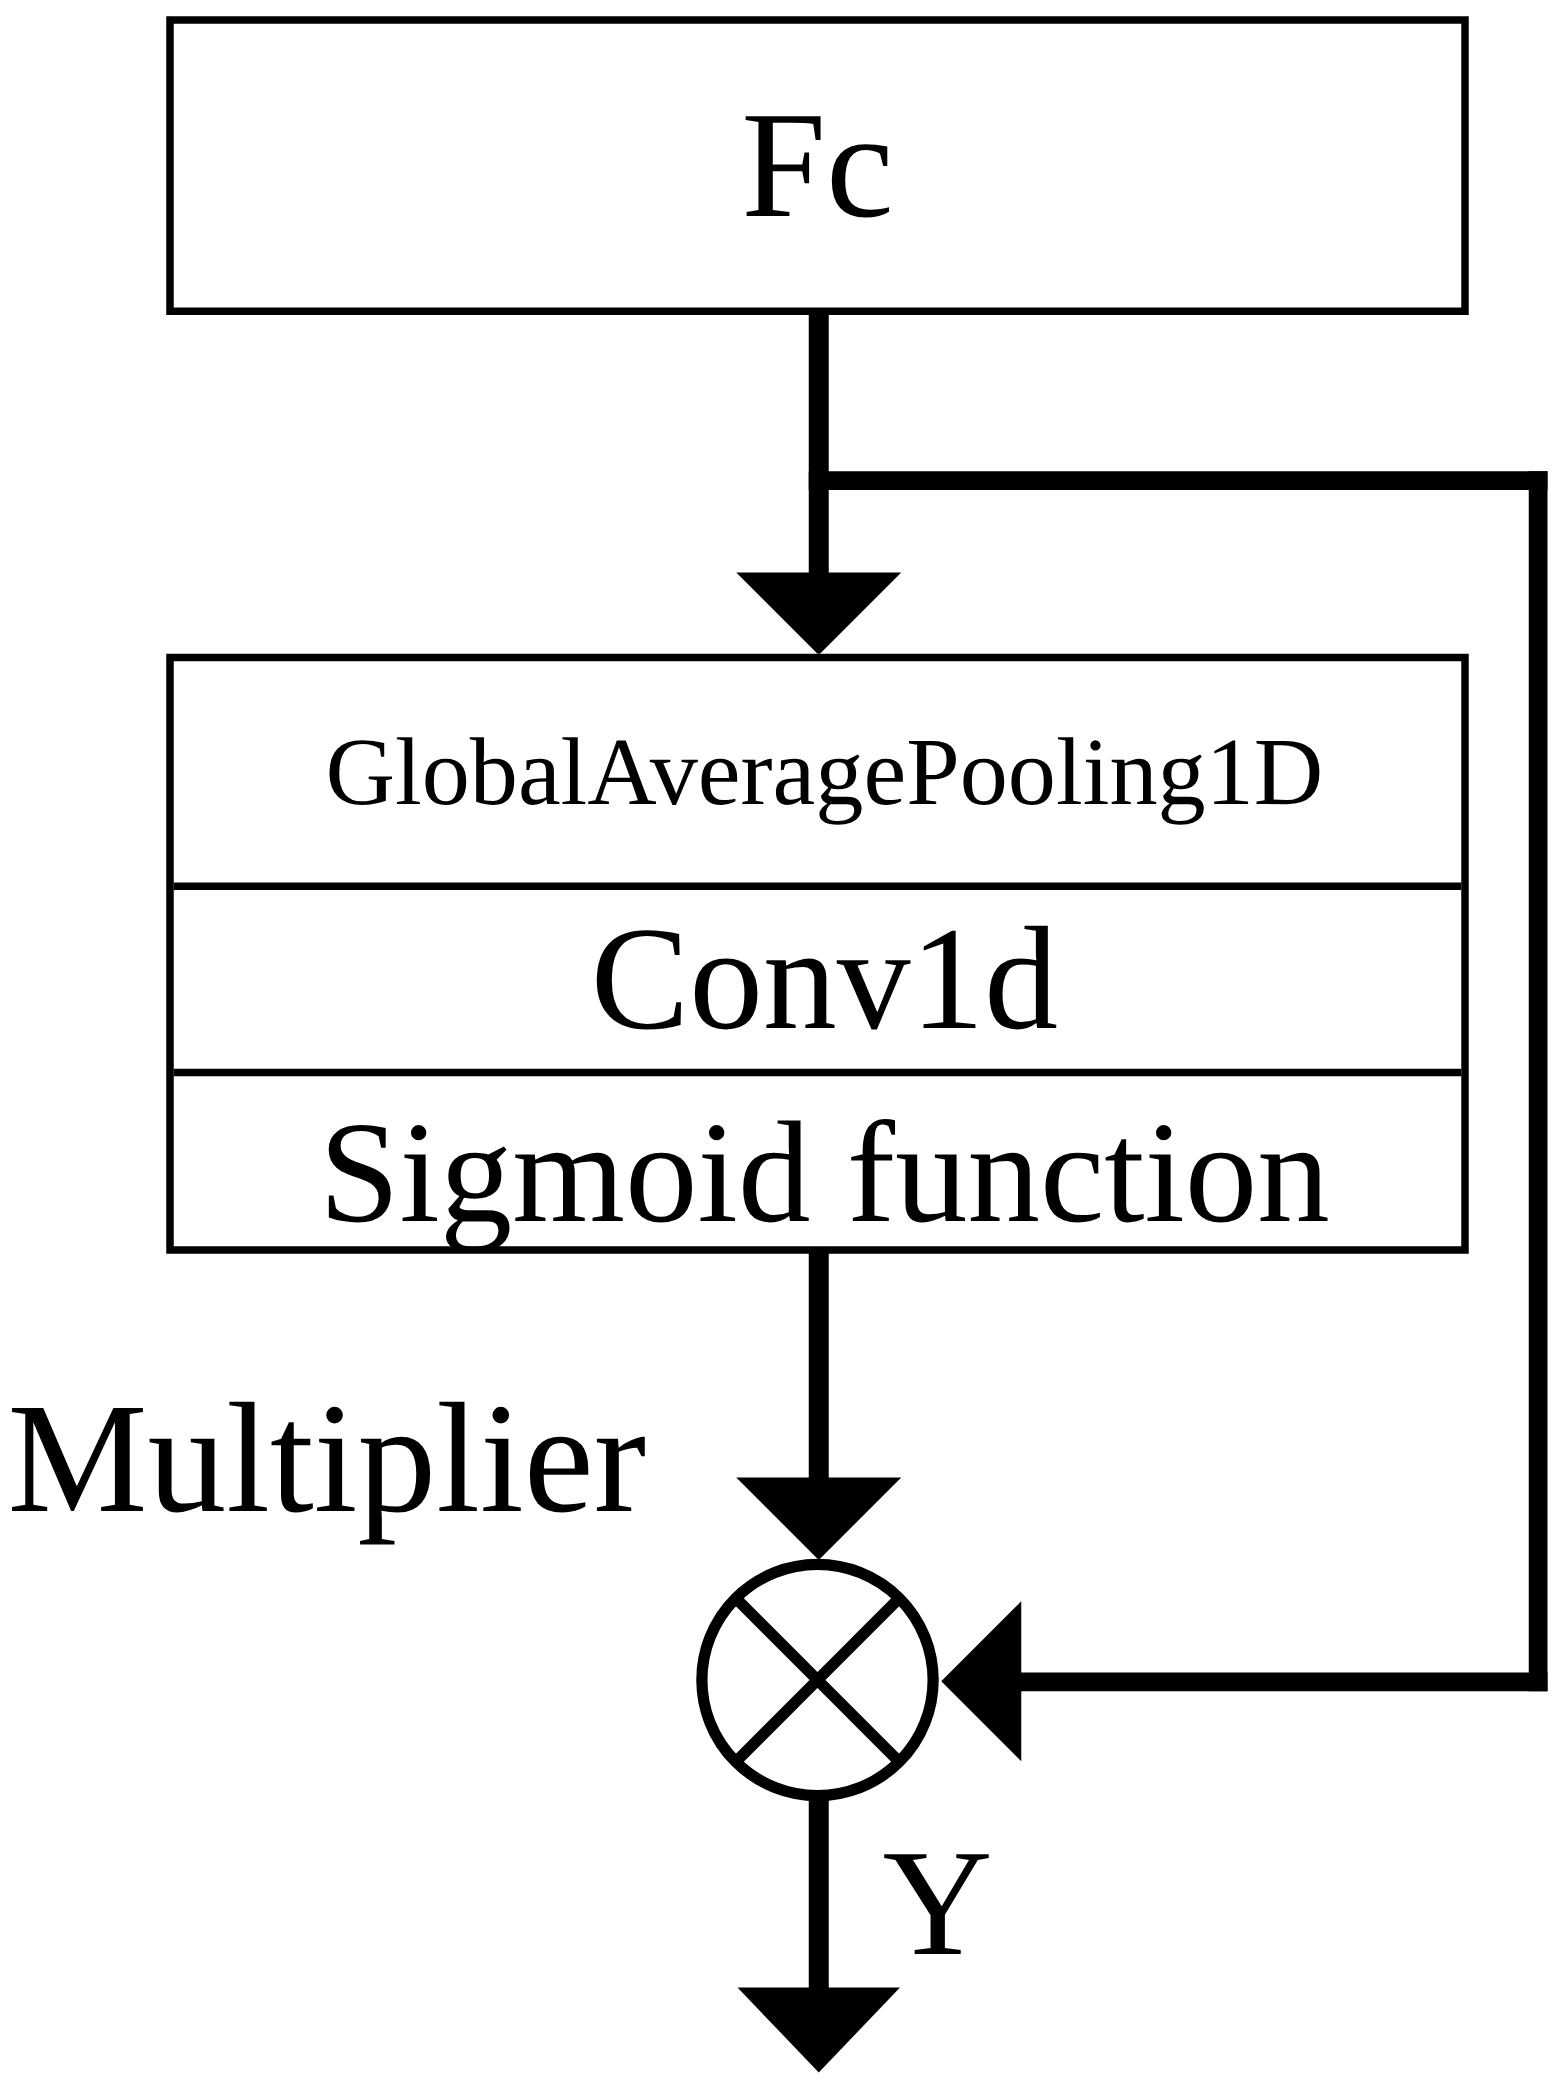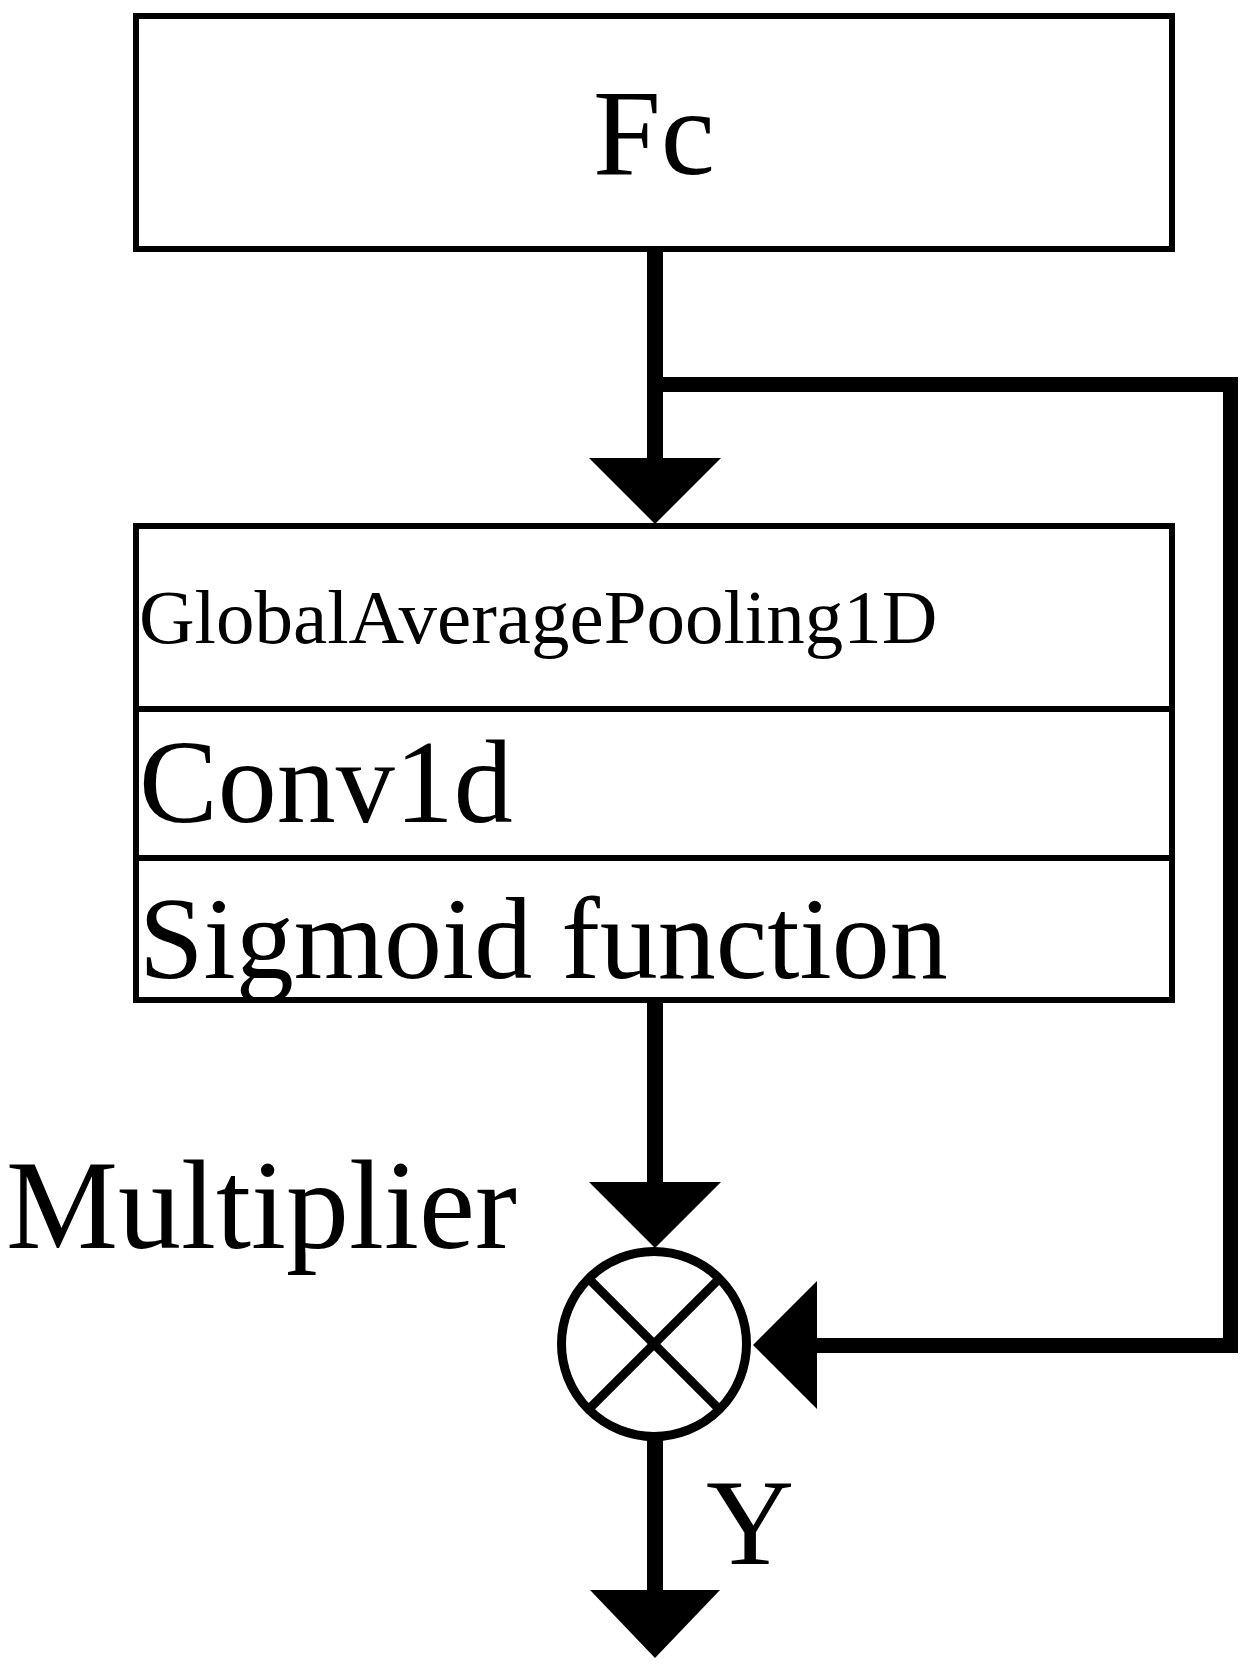--- a/index.html
+++ b/index.html
@@ -21,22 +21,22 @@
     left:133px;top:13px;width:1042px;height:239px;
     display:flex;align-items:center;justify-content:center;
   }
   .fc-label{font-size:122px;line-height:1;}
   .se-block{
     left:133px;top:523px;width:1042px;height:480px;
     display:flex;flex-direction:column;
   }
   .sec{
     box-sizing:border-box;
-    display:flex;align-items:center;
-    text-align:center;line-height:1;
+    display:flex;align-items:center;justify-content:center;
+    text-align:center;line-height:1;padding-left:11px;
   }
   .sec-gap{height:195px;border-bottom:6px solid #000;font-size:77px;}
   .sec-conv{height:159px;border-bottom:6px solid #000;font-size:118px;}
   .sec-sig{flex:1;font-size:116px;margin-top:20px;}
   .vline,.hline{position:absolute;background:#000;}
   .arrow-down{
     position:absolute;width:0;height:0;
     border-left:66px solid transparent;
     border-right:66px solid transparent;
     border-top:66px solid #000;
@@ -58,21 +58,21 @@
     position:absolute;
     left:50%;top:50%;
     width:182px;height:9px;
     background:#000;
   }
   .x-line.a{transform:translate(-50%,-50%) rotate(45deg);}
   .x-line.b{transform:translate(-50%,-50%) rotate(-45deg);}
   .side-label{
     position:absolute;line-height:1;white-space:nowrap;
   }
-  .multiplier-label{left:6px;top:1143px;font-size:126px;}
+  .multiplier-label{left:6px;top:1105px;font-size:126px;}
   .y-label{left:706px;top:1462px;font-size:122px;}
 </style>
 </head>
 <body>
 
 <div id="canvas">
 
   <div class="box fc-box">
     <span class="fc-label">Fc</span>
   </div>

